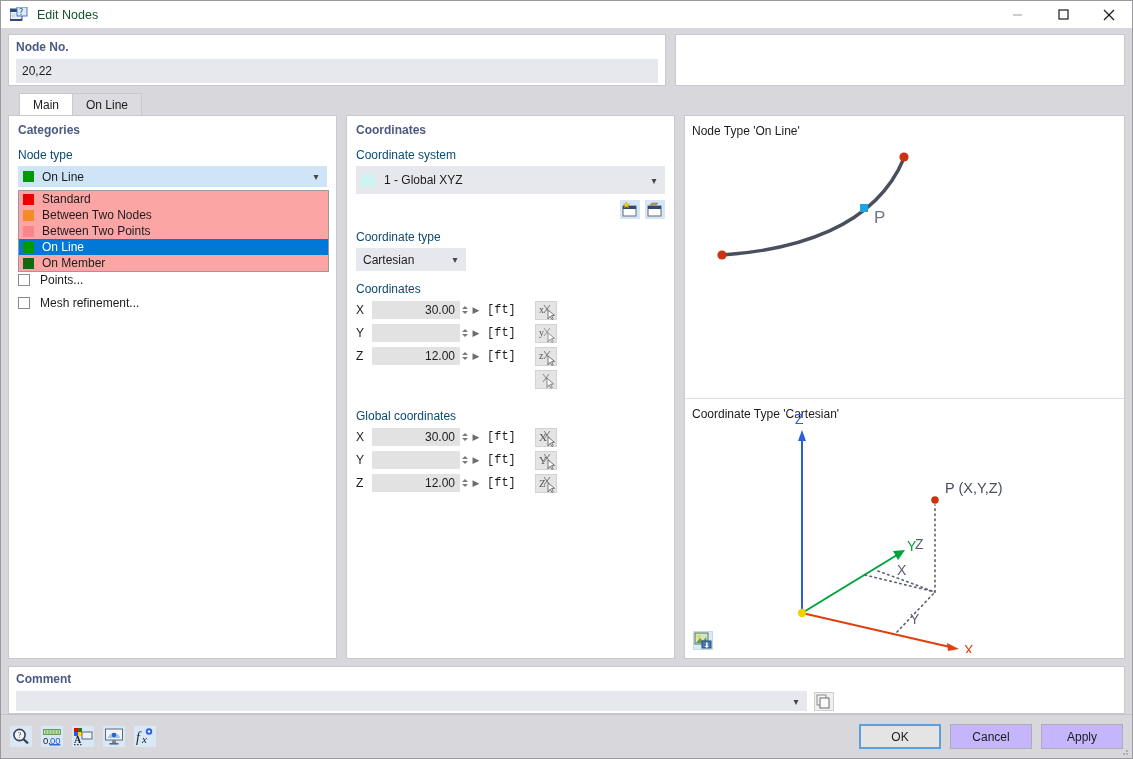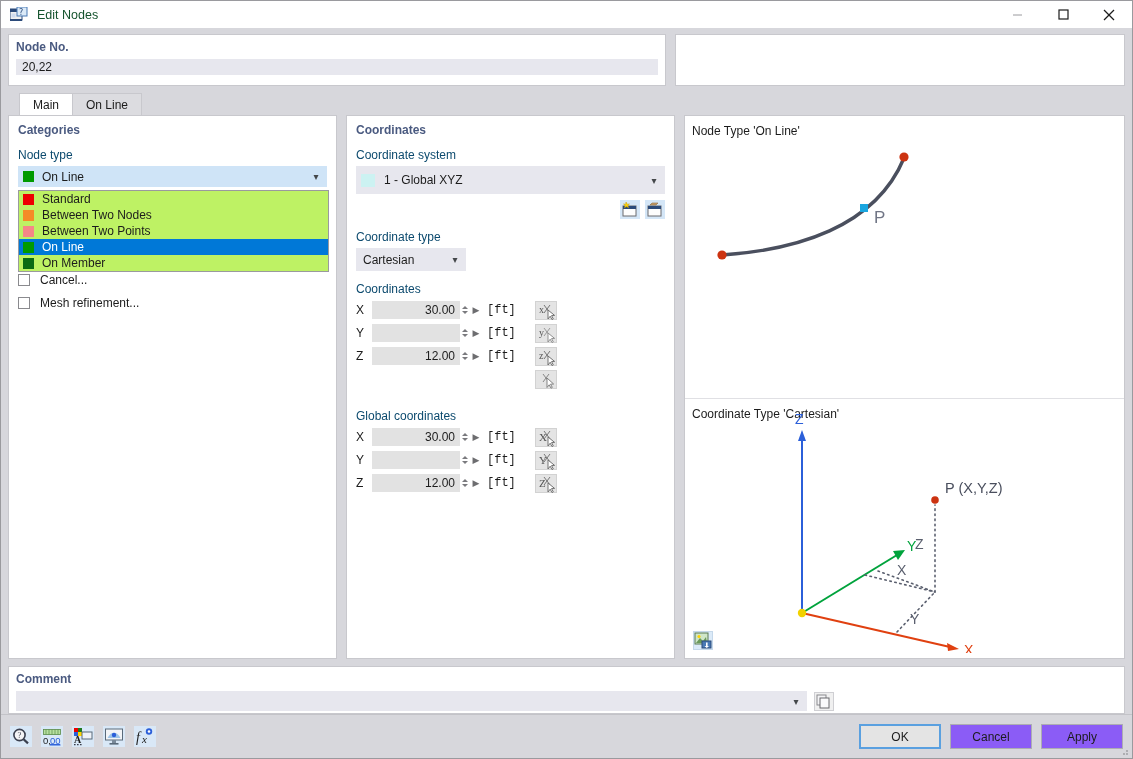--- a/index.html
+++ b/index.html
@@ -40,21 +40,21 @@
   .winbtn{ width:46px; height:27px; display:flex; align-items:center; justify-content:center; }
 
   
   .topstrip{ display:flex; padding:6px 7px 0 7px; gap:9px; flex:none; }
   .group-box{
     background:#ffffff; border:1px solid #c8c8cd;
   }
   .nodeno-box{ width:658px; height:52px; padding:5px 7px 0 7px; }
   .grp-title{ color:#4a5a80; font-weight:bold; font-size:12px; margin-bottom:5px; }
   .nodeno-field{
-    height:16px; background:#e7e7ee; border:1px solid #e7e7ee;
+    height:24px; background:#e7e7ee; border:1px solid #e7e7ee;
     display:flex; align-items:center; padding:0 5px; font-size:12px;
   }
   .rightblank{ flex:1; height:52px; background:#ffffff; border:1px solid #c8c8cd; }
 
   
   .tabbar{ display:flex; align-items:flex-end; height:22px; margin:7px 0 0 18px; flex:none; }
   .tab{
     height:22px; padding:0 13px; display:flex; align-items:center;
     font-size:12px; background:#dcdce0; color:#1c1c1c;
     border:1px solid #c8c8cd; border-bottom:none; margin-right:-1px;
@@ -76,21 +76,21 @@
     height:21px; background:#cfe4f7; border:1px solid #cfe4f7;
     display:flex; align-items:center; padding:0 4px; position:relative;
   }
   .swatch{ width:11px; height:11px; flex:none; }
   .combo .ctext{ margin-left:8px; font-size:12px; }
   .chev{ margin-left:auto; width:12px; text-align:center; color:#44474a; font-size:10px; }
 
   
   .dropdown{
     position:absolute; left:9px; top:74px; width:311px;
-    background:#bef264; border:1px solid #9a9a9e; z-index:40;
+    background:#fca5a5; border:1px solid #9a9a9e; z-index:40;
   }
   .dd-item{ height:16px; display:flex; align-items:center; padding:0 4px; font-size:12px; }
   .dd-item .ditext{ margin-left:8px; }
   .dd-item.sel{ background:#0078d7; color:#ffffff; }
 
   
   .options-hdr{ color:#4a5a80; font-weight:bold; font-size:12px; margin-top:12px; }
   .opt-row{ display:flex; align-items:center; margin-top:9px; }
   .cbx{ width:12px; height:12px; border:1px solid #8a8a8e; background:#fff; flex:none; }
   .opt-row .otext{ margin-left:10px; font-size:12px; }
@@ -156,21 +156,21 @@
 
   
   .bottombar{
     height:44px; display:flex; align-items:center; padding:0 9px;
     background:#d7d7dc; flex:none; border-top:1px solid #c3c3c8;
   }
   .tbtn{ width:22px; height:21px; background:#d9e8f7; border:1px solid #d9e8f7;
          margin-right:9px; position:relative; }
   .dlgbtns{ margin-left:auto; display:flex; gap:9px; }
   .btn{
-    width:82px; height:25px; background:#8b5cf6; border:1px solid #adadb2;
+    width:82px; height:25px; background:#c4b5fd; border:1px solid #adadb2;
     display:flex; align-items:center; justify-content:center; font-size:12px;
   }
   .btn.primary{ border:2px solid #5aa0e0; background:#e4e4e4; }
   .resize-grip{ position:absolute; right:3px; bottom:3px; width:10px; height:10px; }
 </style>
 </head>
 <body>
 
 <div class="desktop-bleed">
   <span class="fleck" style="left:2px;top:120px;background:#2f7d32;"></span>
@@ -240,21 +240,21 @@
 
       <div class="combo">
         <span class="swatch" style="background:#009a00"></span>
         <span class="ctext">On Line</span>
         <span class="chev">▾</span>
       </div>
 
       <div class="options-hdr" style="margin-top:63px;">Options</div>
       <div class="opt-row">
         <span class="cbx"></span>
-        <span class="otext">Cancel...</span>
+        <span class="otext">Points...</span>
       </div>
       <div class="opt-row">
         <span class="cbx"></span>
         <span class="otext">Mesh refinement...</span>
       </div>
 
       <div class="dropdown">
         <div class="dd-item">
           <span class="swatch" style="background:#ee0000"></span>
           <span class="ditext">Standard</span>

